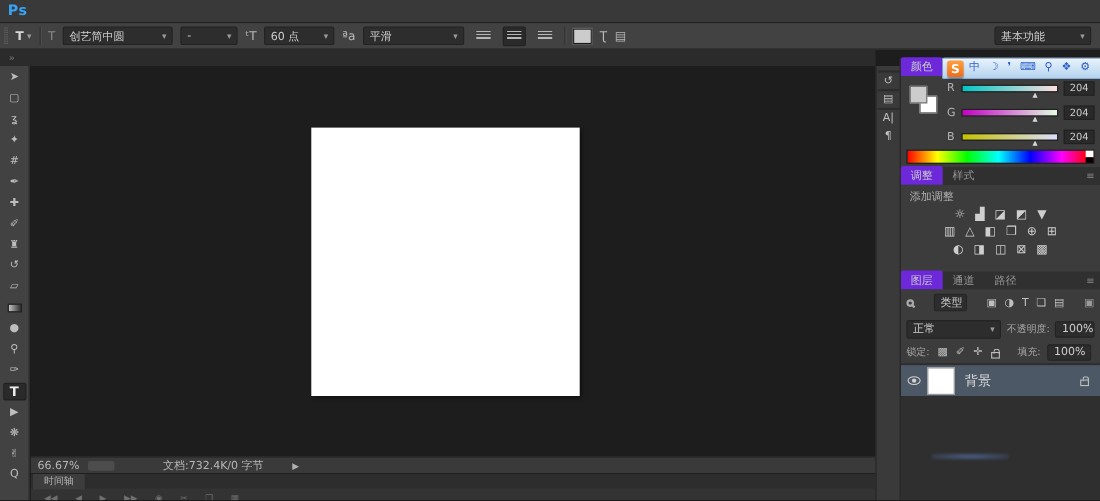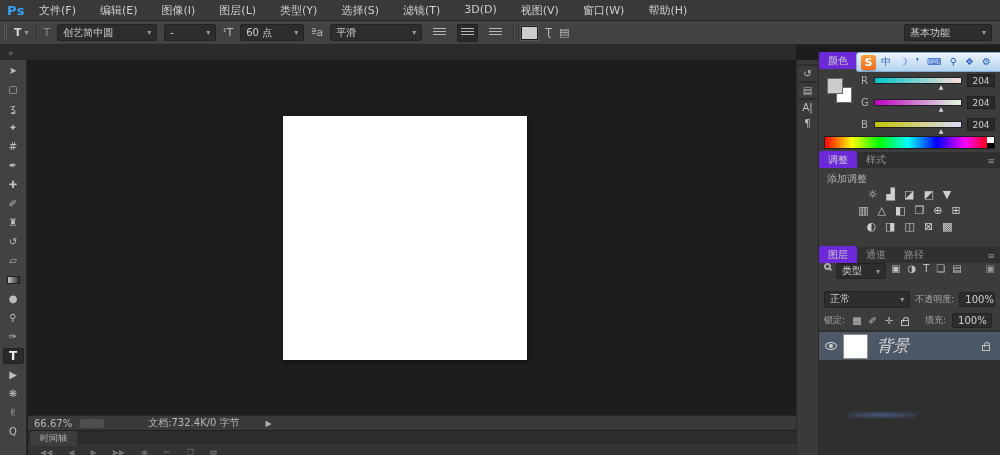--- a/index.html
+++ b/index.html
@@ -39,21 +39,21 @@
   
   .canvas{position:absolute;left:28px;top:60px;width:768px;height:355px;background:#1d1d1d}
   .docwhite{position:absolute;left:255px;top:56px;width:244px;height:244px;background:#fff;box-shadow:2px 2px 4px rgba(0,0,0,.45)}
   
   .statusbar{position:absolute;left:28px;top:415px;width:768px;height:15px;background:#3a3a3a;border-top:1px solid #262626;display:flex;align-items:center;font-size:10px;color:#b8b8b8;padding-left:6px;gap:8px}
   .statusbox{width:24px;height:9px;background:#4d4d4d;border-radius:2px}
   .docinfo{margin-left:36px}
   .statarr{color:#b0b0b0;font-size:8px;margin-left:18px}
   
   .timeline{position:absolute;left:28px;top:430px;width:768px;height:25px;background:#333;border-top:1px solid #1f1f1f;overflow:hidden}
-  .tl-head{height:13px;background:#2d2d2d;display:flex;align-items:flex-start}
+  .tl-head{height:13px;background:#2d2d2d;display:flex;align-items:center}
   .tl-tab{background:#3d3d3d;color:#b2b2b2;font-size:9px;padding:1px 10px;margin-left:2px;border-radius:2px 2px 0 0}
   .tl-controls{display:flex;gap:16px;padding:4px 0 0 12px;color:#6f6f6f;font-size:8px}
   
   .iconstrip{position:absolute;left:796px;top:60px;width:22px;height:395px;background:#3a3a3a;border-left:1px solid #292929;display:flex;flex-direction:column;align-items:center;padding-top:2px}
   .stripgrp{width:20px;border-top:2px solid #2c2c2c;margin-top:2px;padding-top:3px;display:flex;flex-direction:column;align-items:center;gap:6px}
   .stripic{color:#c0c0c0;font-size:10px;line-height:1}
   
   .panels{position:absolute;left:818px;top:53px;width:182px;height:402px;background:#3c3c3c;border-left:1px solid #292929;display:flex;flex-direction:column}
   .ptabs{height:16px;background:#303030;display:flex;align-items:flex-end;flex:0 0 auto}
   .ptab{padding:2px 9px 1px;font-size:10px;color:#969696;white-space:nowrap}
@@ -74,69 +74,55 @@
   .chval{width:28px;height:13px;background:#2a2a2a;border:1px solid #212121;color:#cecece;font-size:9px;display:flex;align-items:center;justify-content:center}
   .spectrum{position:absolute;left:5px;right:5px;bottom:3px;height:13px;border:1px solid #1e1e1e;background:linear-gradient(to right,#f00,#ff0 16%,#0f0 32%,#0ff 49%,#00f 66%,#f0f 83%,#f00 97%)}
   .spec-w{position:absolute;right:0;top:0;width:7px;height:6px;background:#fff}
   .spec-k{position:absolute;right:0;bottom:0;width:7px;height:5px;background:#000}
   
   .adjbody{height:79px;flex:0 0 auto;padding-top:2px}
   .addlbl{font-size:10px;color:#b0b0b0;padding:2px 0 3px 8px}
   .adjrow{display:flex;justify-content:center;gap:9px;margin-bottom:5px}
   .adjic{color:#cfcfcf;font-size:11px;line-height:1}
   
-  .lfilter{height:24px;display:flex;align-items:flex-start;gap:5px;padding:0 5px;flex:0 0 auto}
+  .lfilter{height:24px;display:flex;align-items:center;gap:18px;padding:0 5px;flex:0 0 auto}
   .magicon{width:7px;height:7px;border:2px solid #a8a8a8;border-radius:50%;position:relative;flex:0 0 auto}
   .magicon::after{content:"";position:absolute;width:4px;height:2px;background:#a8a8a8;transform:rotate(45deg);right:-3px;bottom:-2px}
   .minicombo{width:50px;height:16px}
   .filtic{color:#c0c0c0;font-size:10px}
   .filtswitch{margin-left:auto;color:#9a9a9a;font-size:10px}
   .lblend{height:24px;display:flex;align-items:center;gap:5px;padding:0 5px;flex:0 0 auto}
   .w-blend{width:100px}
   .smalllbl{font-size:9px;color:#a8a8a8;white-space:nowrap}
   .valcombo{width:40px;height:15px}
   .llock{height:19px;display:flex;align-items:center;gap:6px;padding:0 5px;flex:0 0 auto}
   .lkic{display:flex;align-items:center;justify-content:center;width:12px;color:#bdbdbd;font-size:10px;line-height:1}
   .lockicon{display:inline-block;width:8px;height:6px;border:1px solid #bdbdbd;position:relative;margin-top:4px}
   .lockicon::before{content:"";position:absolute;top:-4px;left:1px;width:4px;height:4px;border:1px solid #bdbdbd;border-bottom:none;border-radius:3px 3px 0 0}
   .layerlist{flex:1;background:#2f2f2f;position:relative;padding-top:2px;overflow:hidden}
   .layerrow{height:28px;background:#4d5866;display:flex;align-items:center}
   .eyecell{width:24px;display:flex;justify-content:center}
   .eyeicon{width:12px;height:8px;border:1px solid #d0d0d0;border-radius:50%;position:relative}
   .eyeicon::after{content:"";position:absolute;left:3px;top:1px;width:4px;height:4px;background:#d0d0d0;border-radius:50%}
   .lthumb{width:25px;height:25px;background:#fff;border:1px solid #8f8f8f;margin-right:9px}
-  .lname{font-style:italic;font-size:16px;color:#dcdcdc}
+  .lname{font-size:12px;color:#dcdcdc}
   .llockr{margin-left:auto;margin-right:10px}
   .smudge{position:absolute;left:28px;top:82px;width:70px;height:6px;background:radial-gradient(ellipse at center,rgba(100,140,220,.5),rgba(100,140,220,0));filter:blur(1px)}
   
   .ime{position:absolute;left:856px;top:52px;width:144px;height:20px;background:linear-gradient(#eaf4fd,#b4d3ee);border:1px solid #86aed9;border-right:none;border-radius:3px 0 0 3px;display:flex;align-items:center;gap:5px;padding:0 3px 0 4px;z-index:5}
   .ime-logo{width:15px;height:15px;flex:0 0 auto;background:linear-gradient(#ffa040,#ef6c18);color:#fff;font-weight:bold;font-size:11px;border-radius:3px;display:flex;align-items:center;justify-content:center;box-shadow:0 1px 1px rgba(0,0,0,.3)}
   .ime-ic{color:#2d5ec9;font-size:10px;line-height:1}
 </style>
 </head>
 <body>
 
 <div class="app">
 
   <div class="menubar">
     <span class="pslogo">Ps</span>
-    <div class="menus">
-
-    <span class="menuitem">文件(F)</span>
-        <span class="menuitem">编辑(E)</span>
-        <span class="menuitem">图像(I)</span>
-        <span class="menuitem">图层(L)</span>
-        <span class="menuitem">类型(Y)</span>
-        <span class="menuitem">选择(S)</span>
-        <span class="menuitem">滤镜(T)</span>
-        <span class="menuitem">3D(D)</span>
-        <span class="menuitem">视图(V)</span>
-        <span class="menuitem">窗口(W)</span>
-        <span class="menuitem">帮助(H)</span>
-      </div>
   </div>
 
   <div class="optionsbar">
     <span class="grip"></span>
     <span class="tpre">
       <span>T</span>
       <span class="mini-arrow">▾</span>
     </span>
     <span class="vsep"></span>
     <span class="icolbl dim">T</span>

